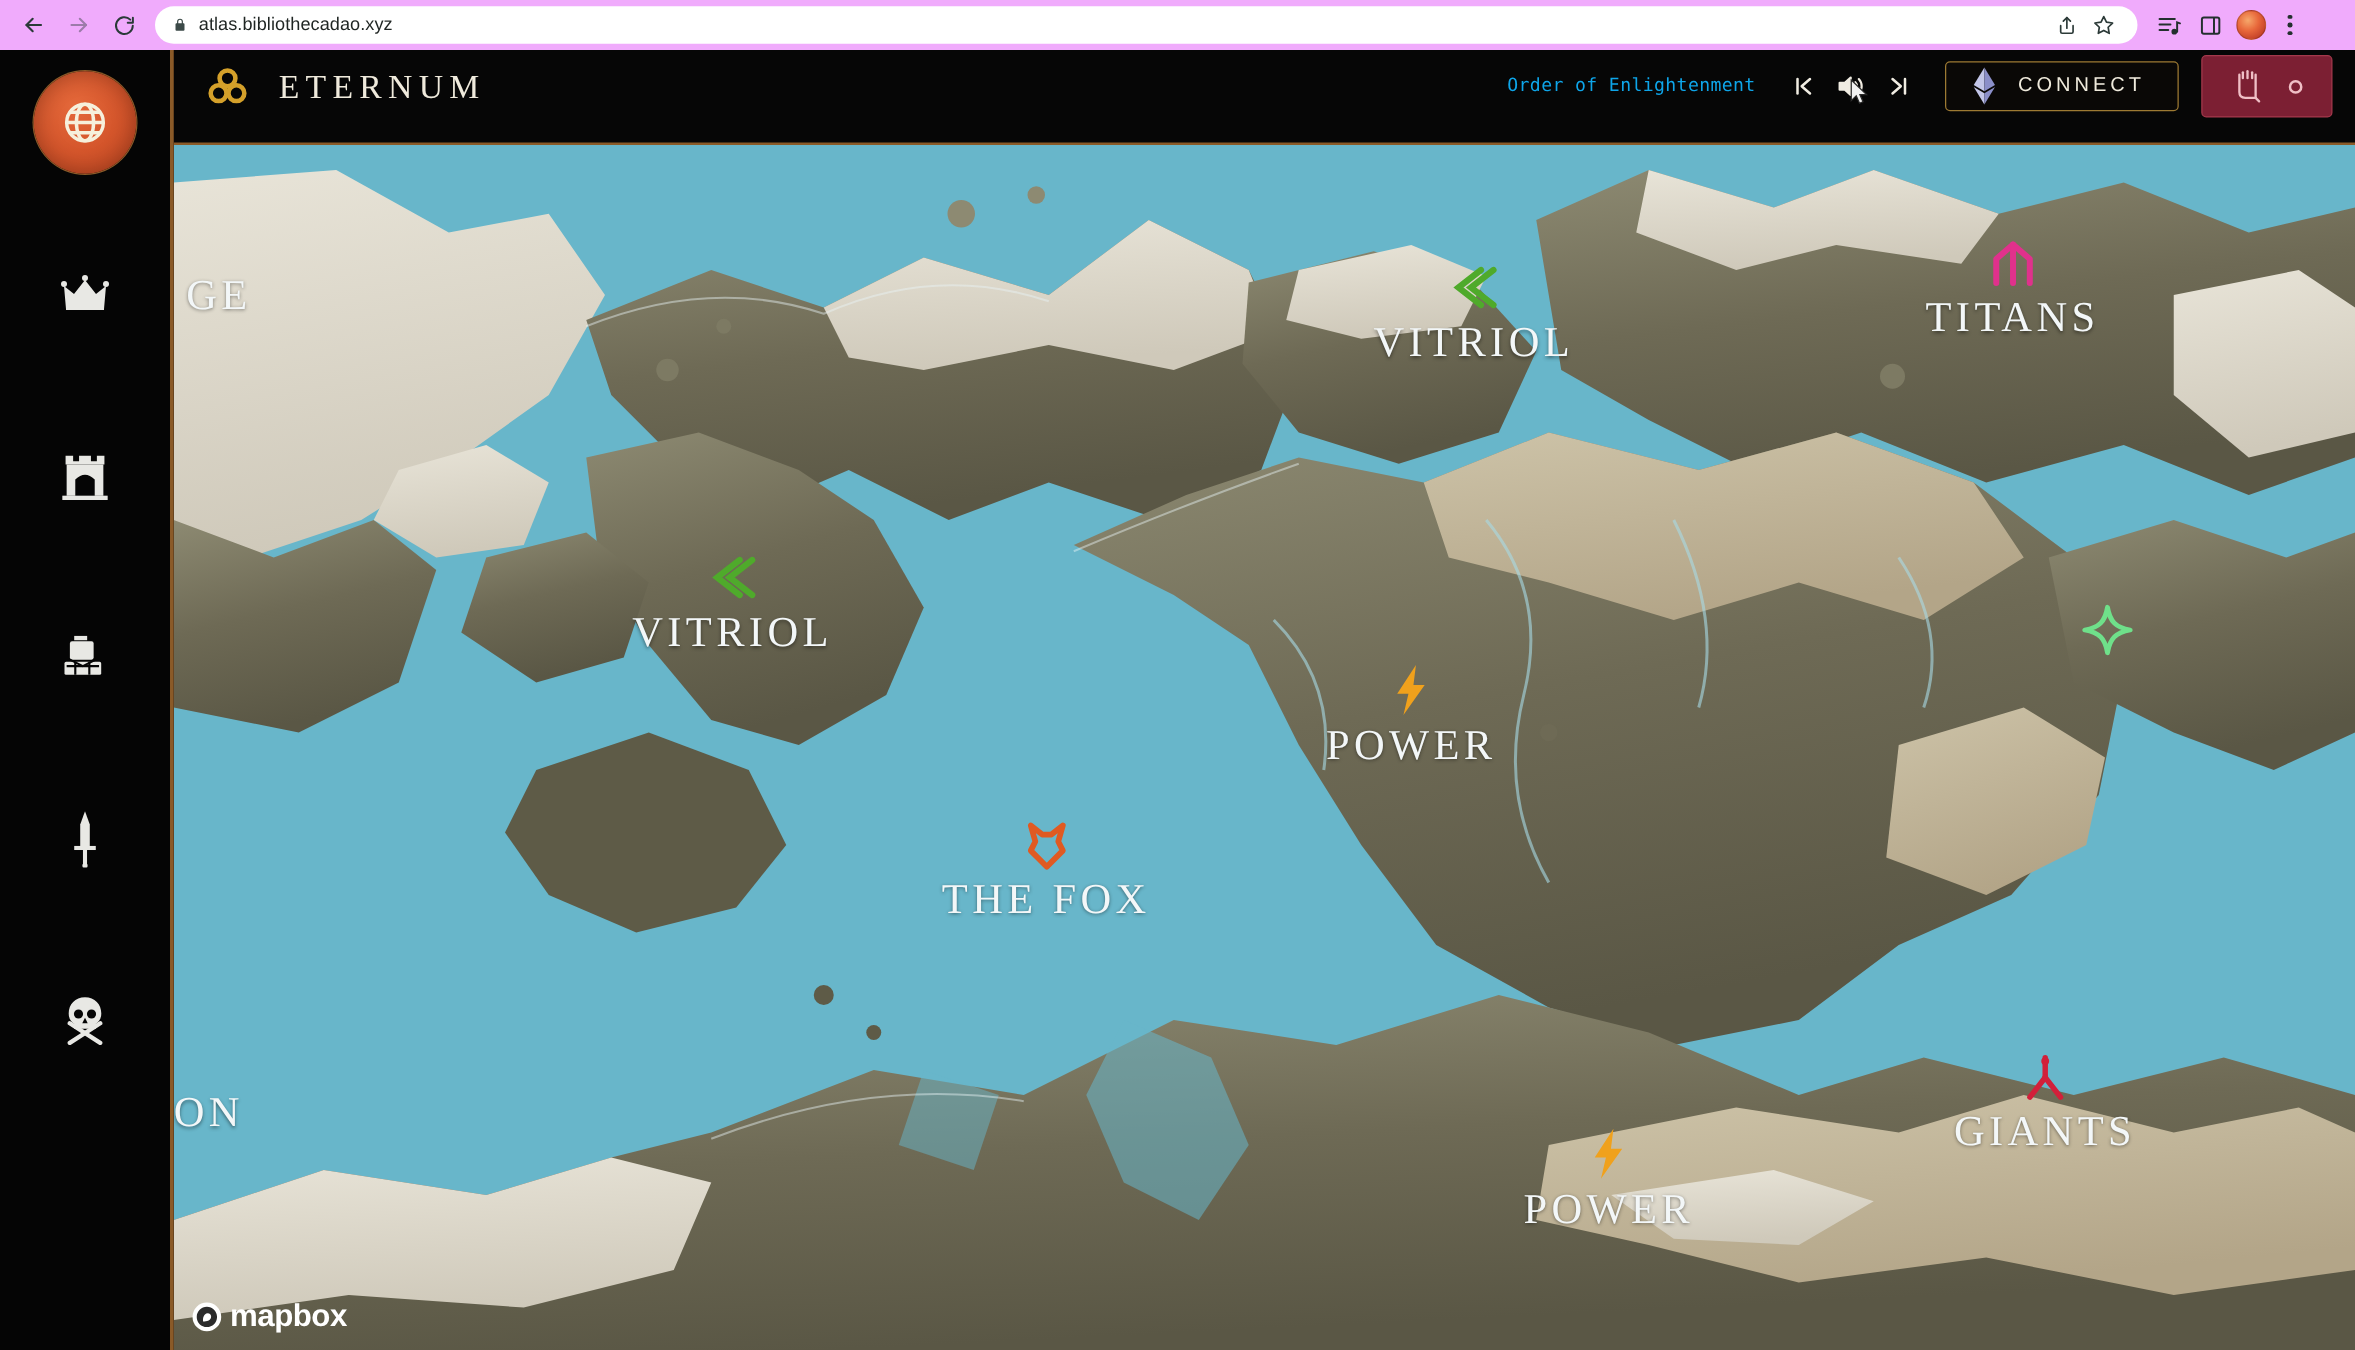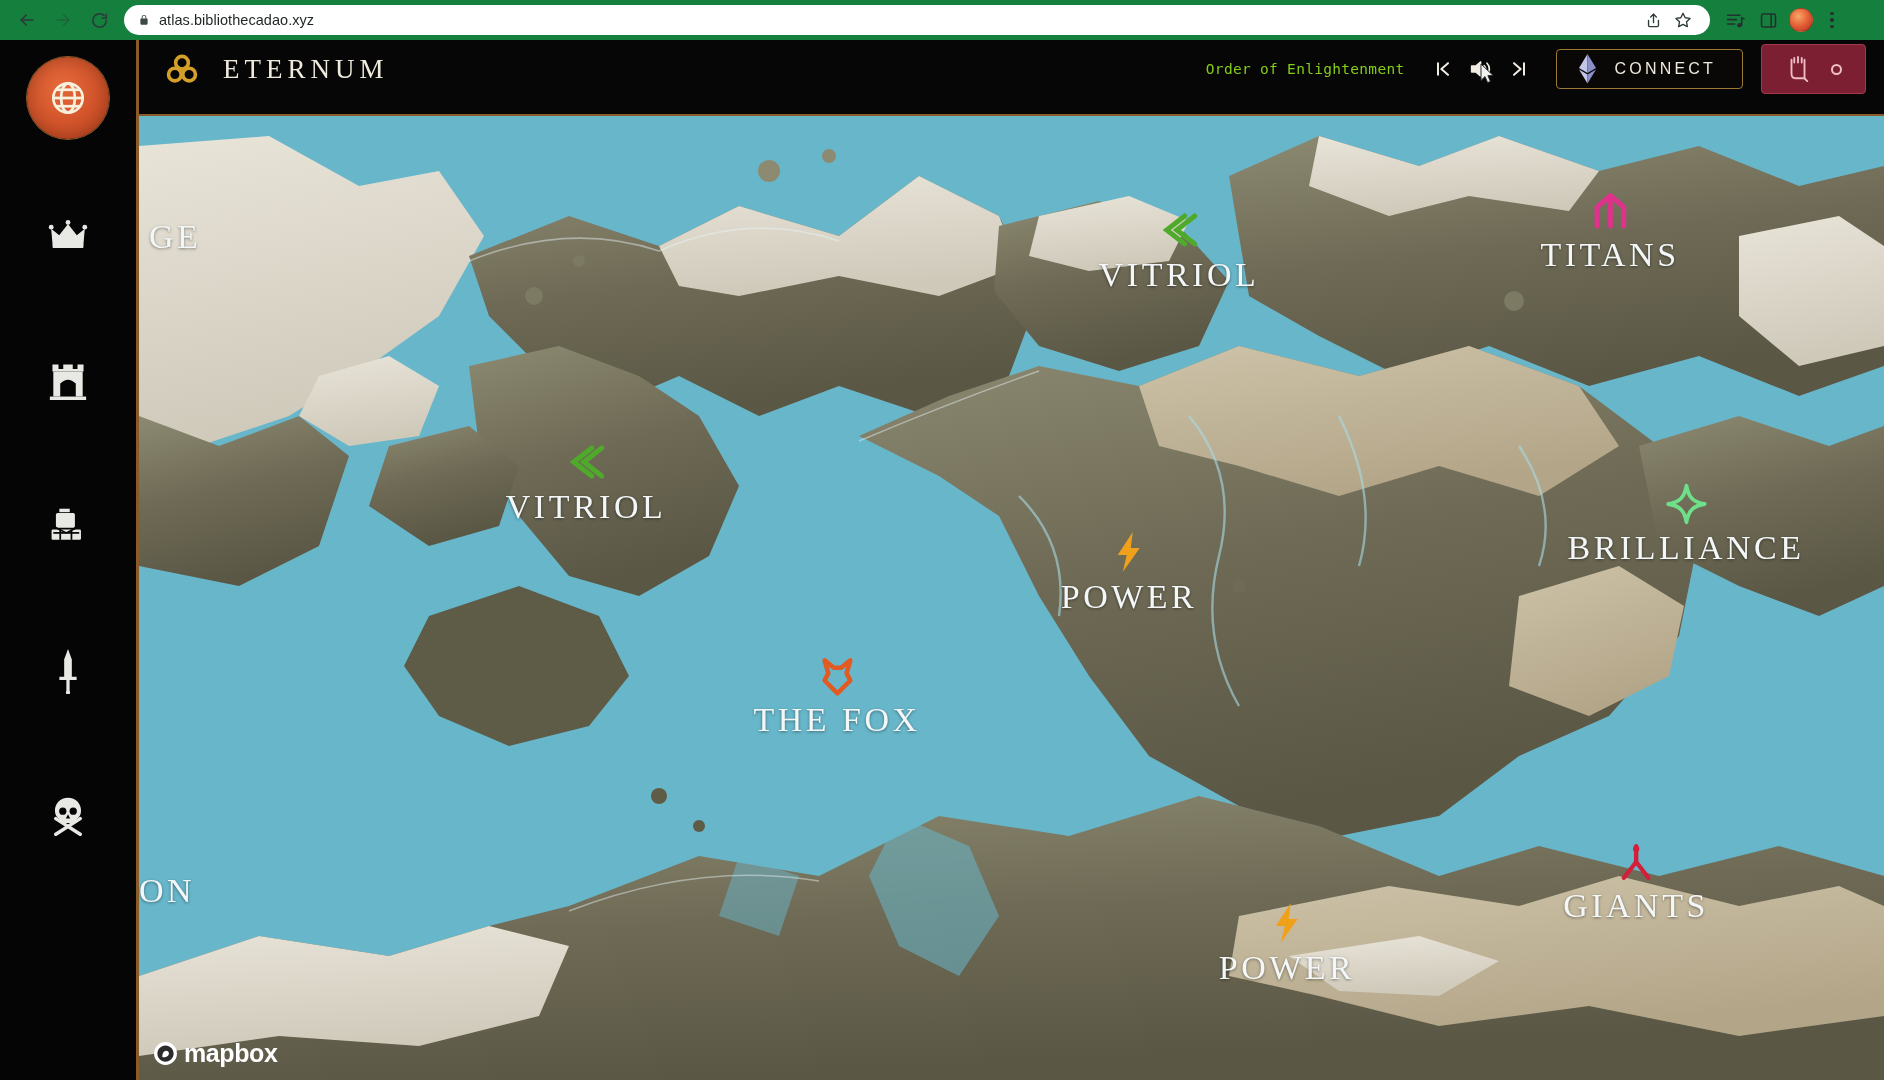--- a/index.html
+++ b/index.html
@@ -7,21 +7,21 @@
     width: 1884px; height: 1080px;
     overflow: hidden;
     background: #000;
     font-family: "Liberation Sans", sans-serif;
   }
 
   
   .browser-bar {
     position: absolute; top: 0; left: 0;
     width: 1884px; height: 40px;
-    background: #15803d;
+    background: #f0abfc;
     display: flex; align-items: center;
     padding: 0 10px;
     z-index: 50;
   }
   .nav-btns { display: flex; align-items: center; gap: 2px; }
   .nav-btn {
     width: 34px; height: 34px;
     display: flex; align-items: center; justify-content: center;
     border-radius: 50%;
     color: #2a3a38;
@@ -127,21 +127,21 @@
     letter-spacing: 5px;
     color: #efeadc;
   }
   .hdr-right {
     margin-left: auto;
     display: flex; align-items: center; gap: 0;
   }
   .order-name {
     font-family: "DejaVu Sans Mono", monospace;
     font-size: 14.5px;
-    color: #84cc16;
+    color: #0ea5e9;
     letter-spacing: .3px;
     margin-right: 22px;
     white-space: nowrap;
   }
   .step-btn {
     width: 34px; height: 40px;
     display: flex; align-items: center; justify-content: center;
     color: #f0ece2;
   }
   .sound-btn {
@@ -399,21 +399,20 @@
         <path d="M30 10 L12 24 L30 38"></path>
           <path d="M40 10 L22 24 L40 38"></path>
       </svg>
       <span class="marker-label">VITRIOL</span>
     </div>
 
     <div class="marker" style="left:1547px; top:365px;">
       <svg class="marker-ico" width="46" height="46" viewBox="0 0 48 48" fill="none" stroke="#6fe08a" stroke-width="4" stroke-linejoin="round">
         <path d="M24 5 C26 17 31 22 43 24 C31 26 26 31 24 43 C22 31 17 26 5 24 C17 22 22 17 24 5 Z"></path>
       </svg>
-      <span class="marker-label">BRILLIANCE</span>
     </div>
 
     <div class="marker" style="left:990px; top:412px;">
       <svg class="marker-ico" width="38" height="48" viewBox="0 0 38 48">
         <path d="M23 4 L8 27 L17 27 L13 44 L30 20 L21 20 Z" fill="#f0a11c"></path>
       </svg>
       <span class="marker-label">POWER</span>
     </div>
 
     <div class="marker" style="left:1497px; top:723px;">

